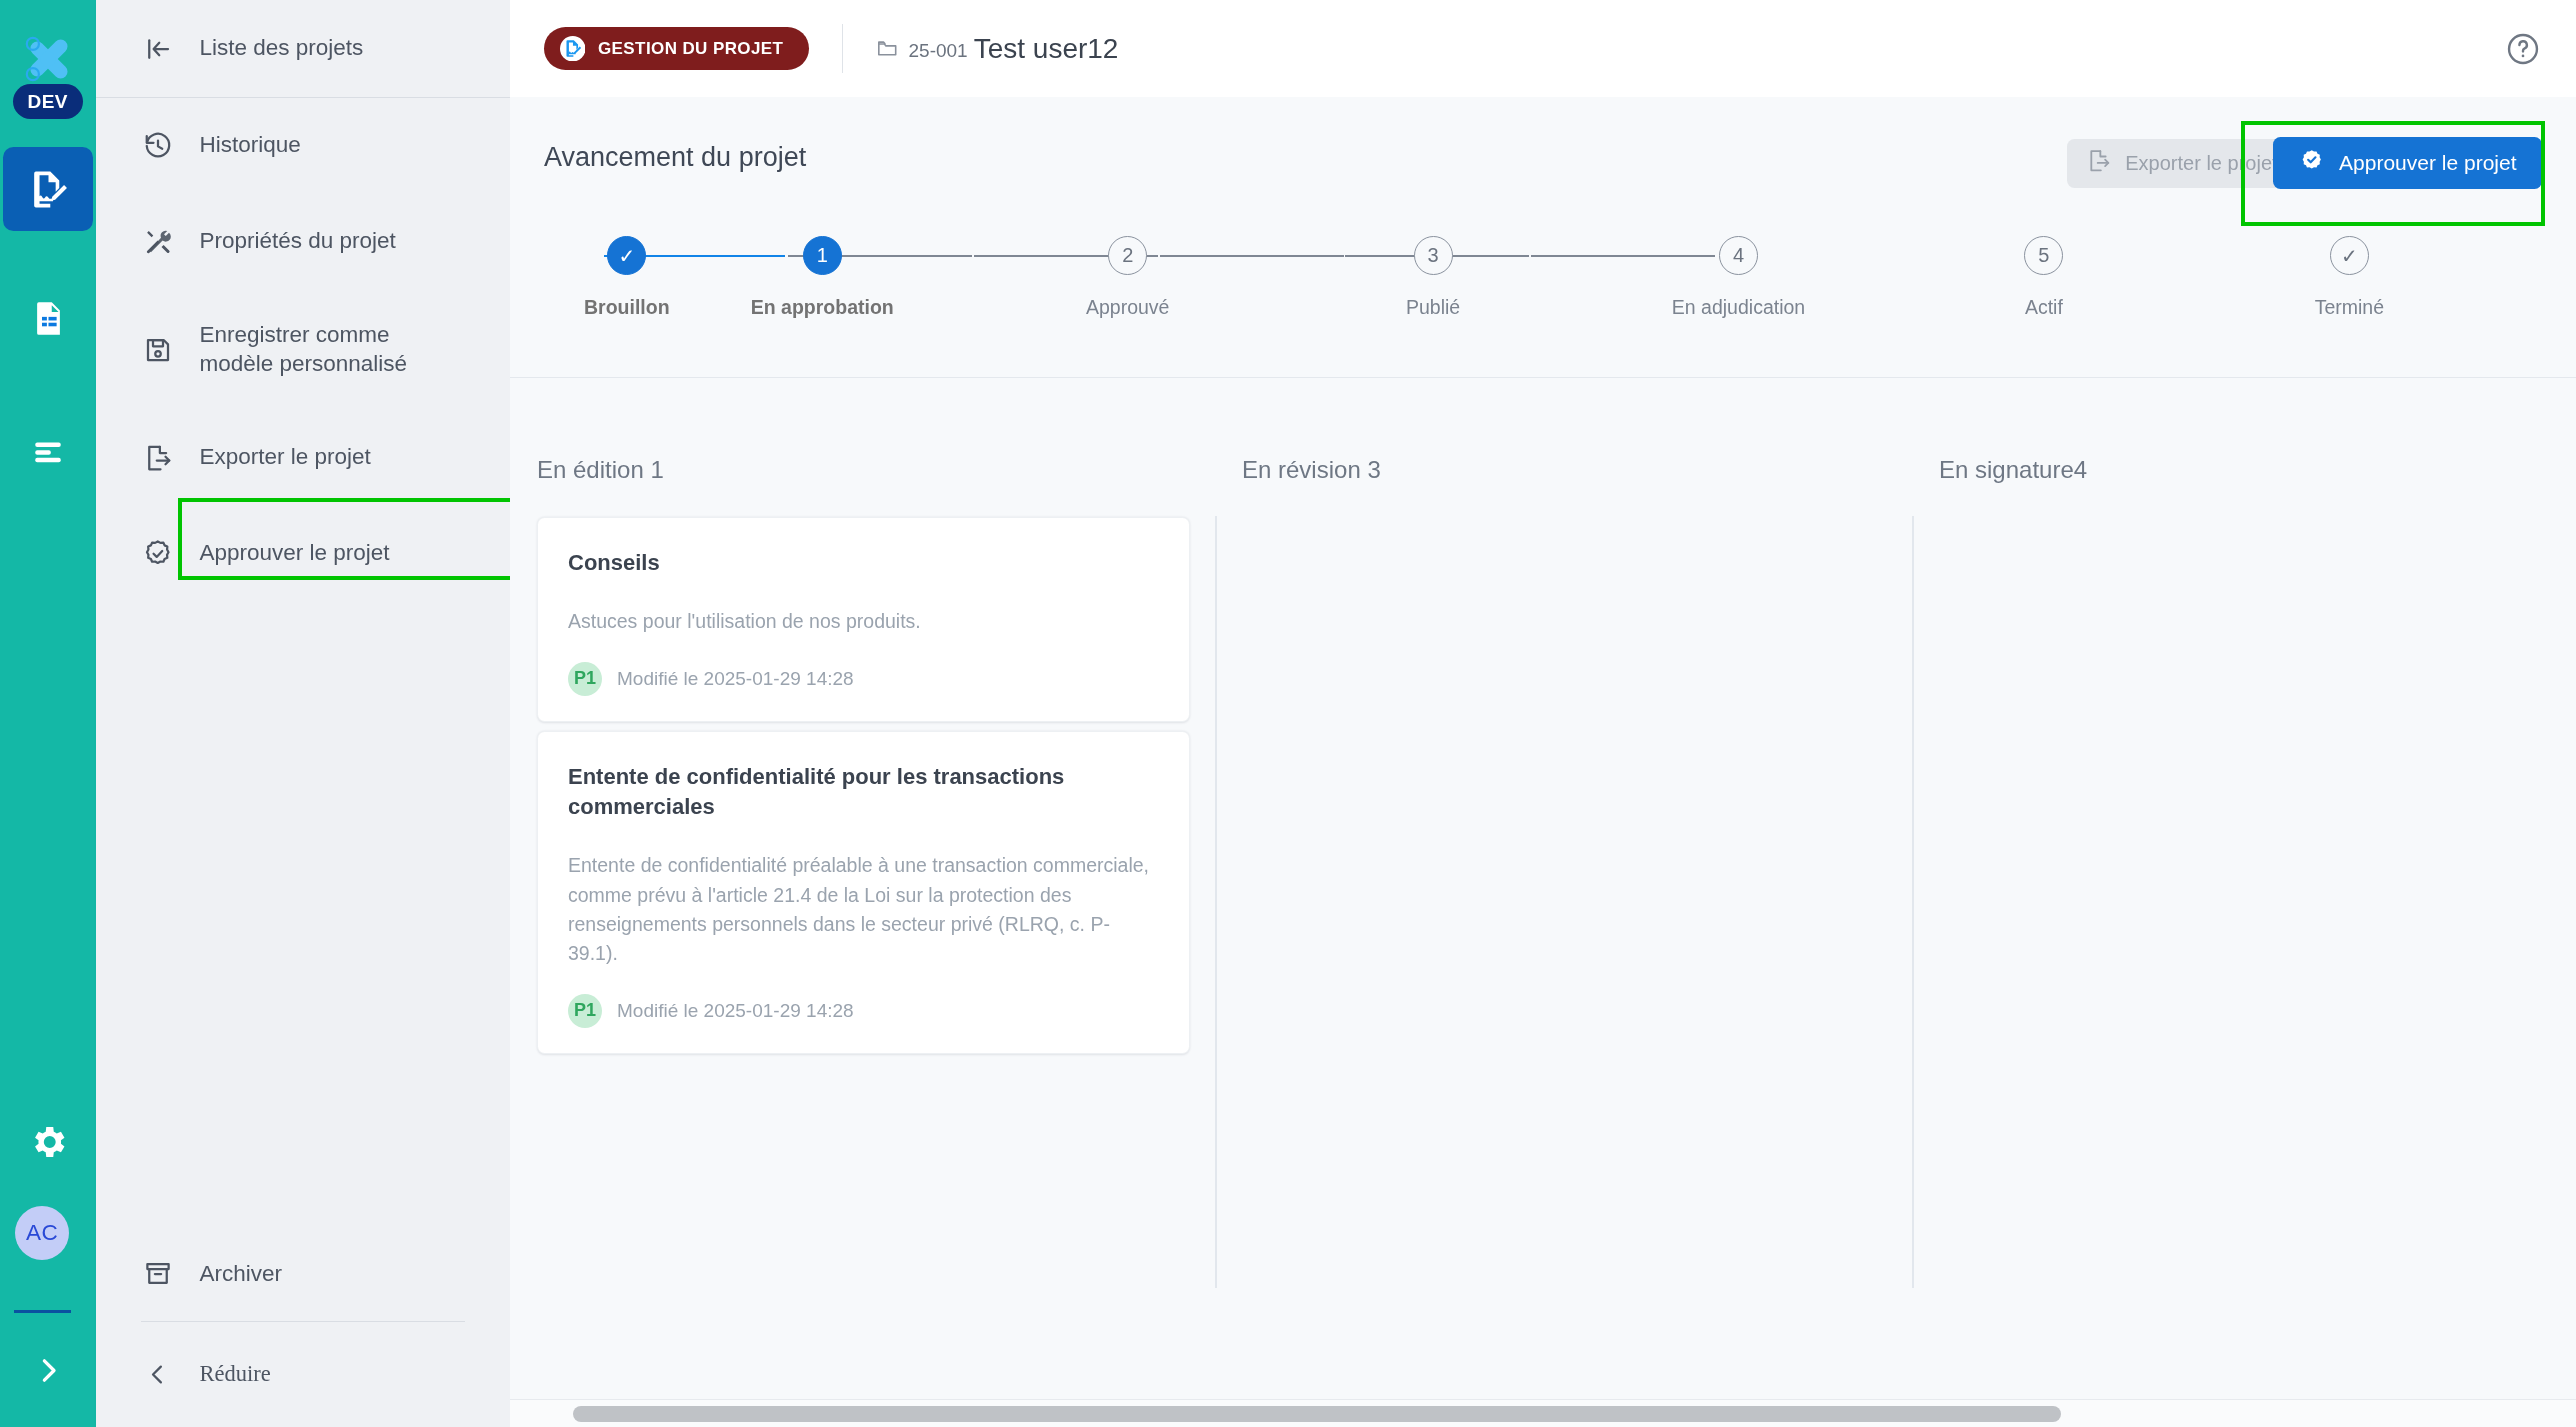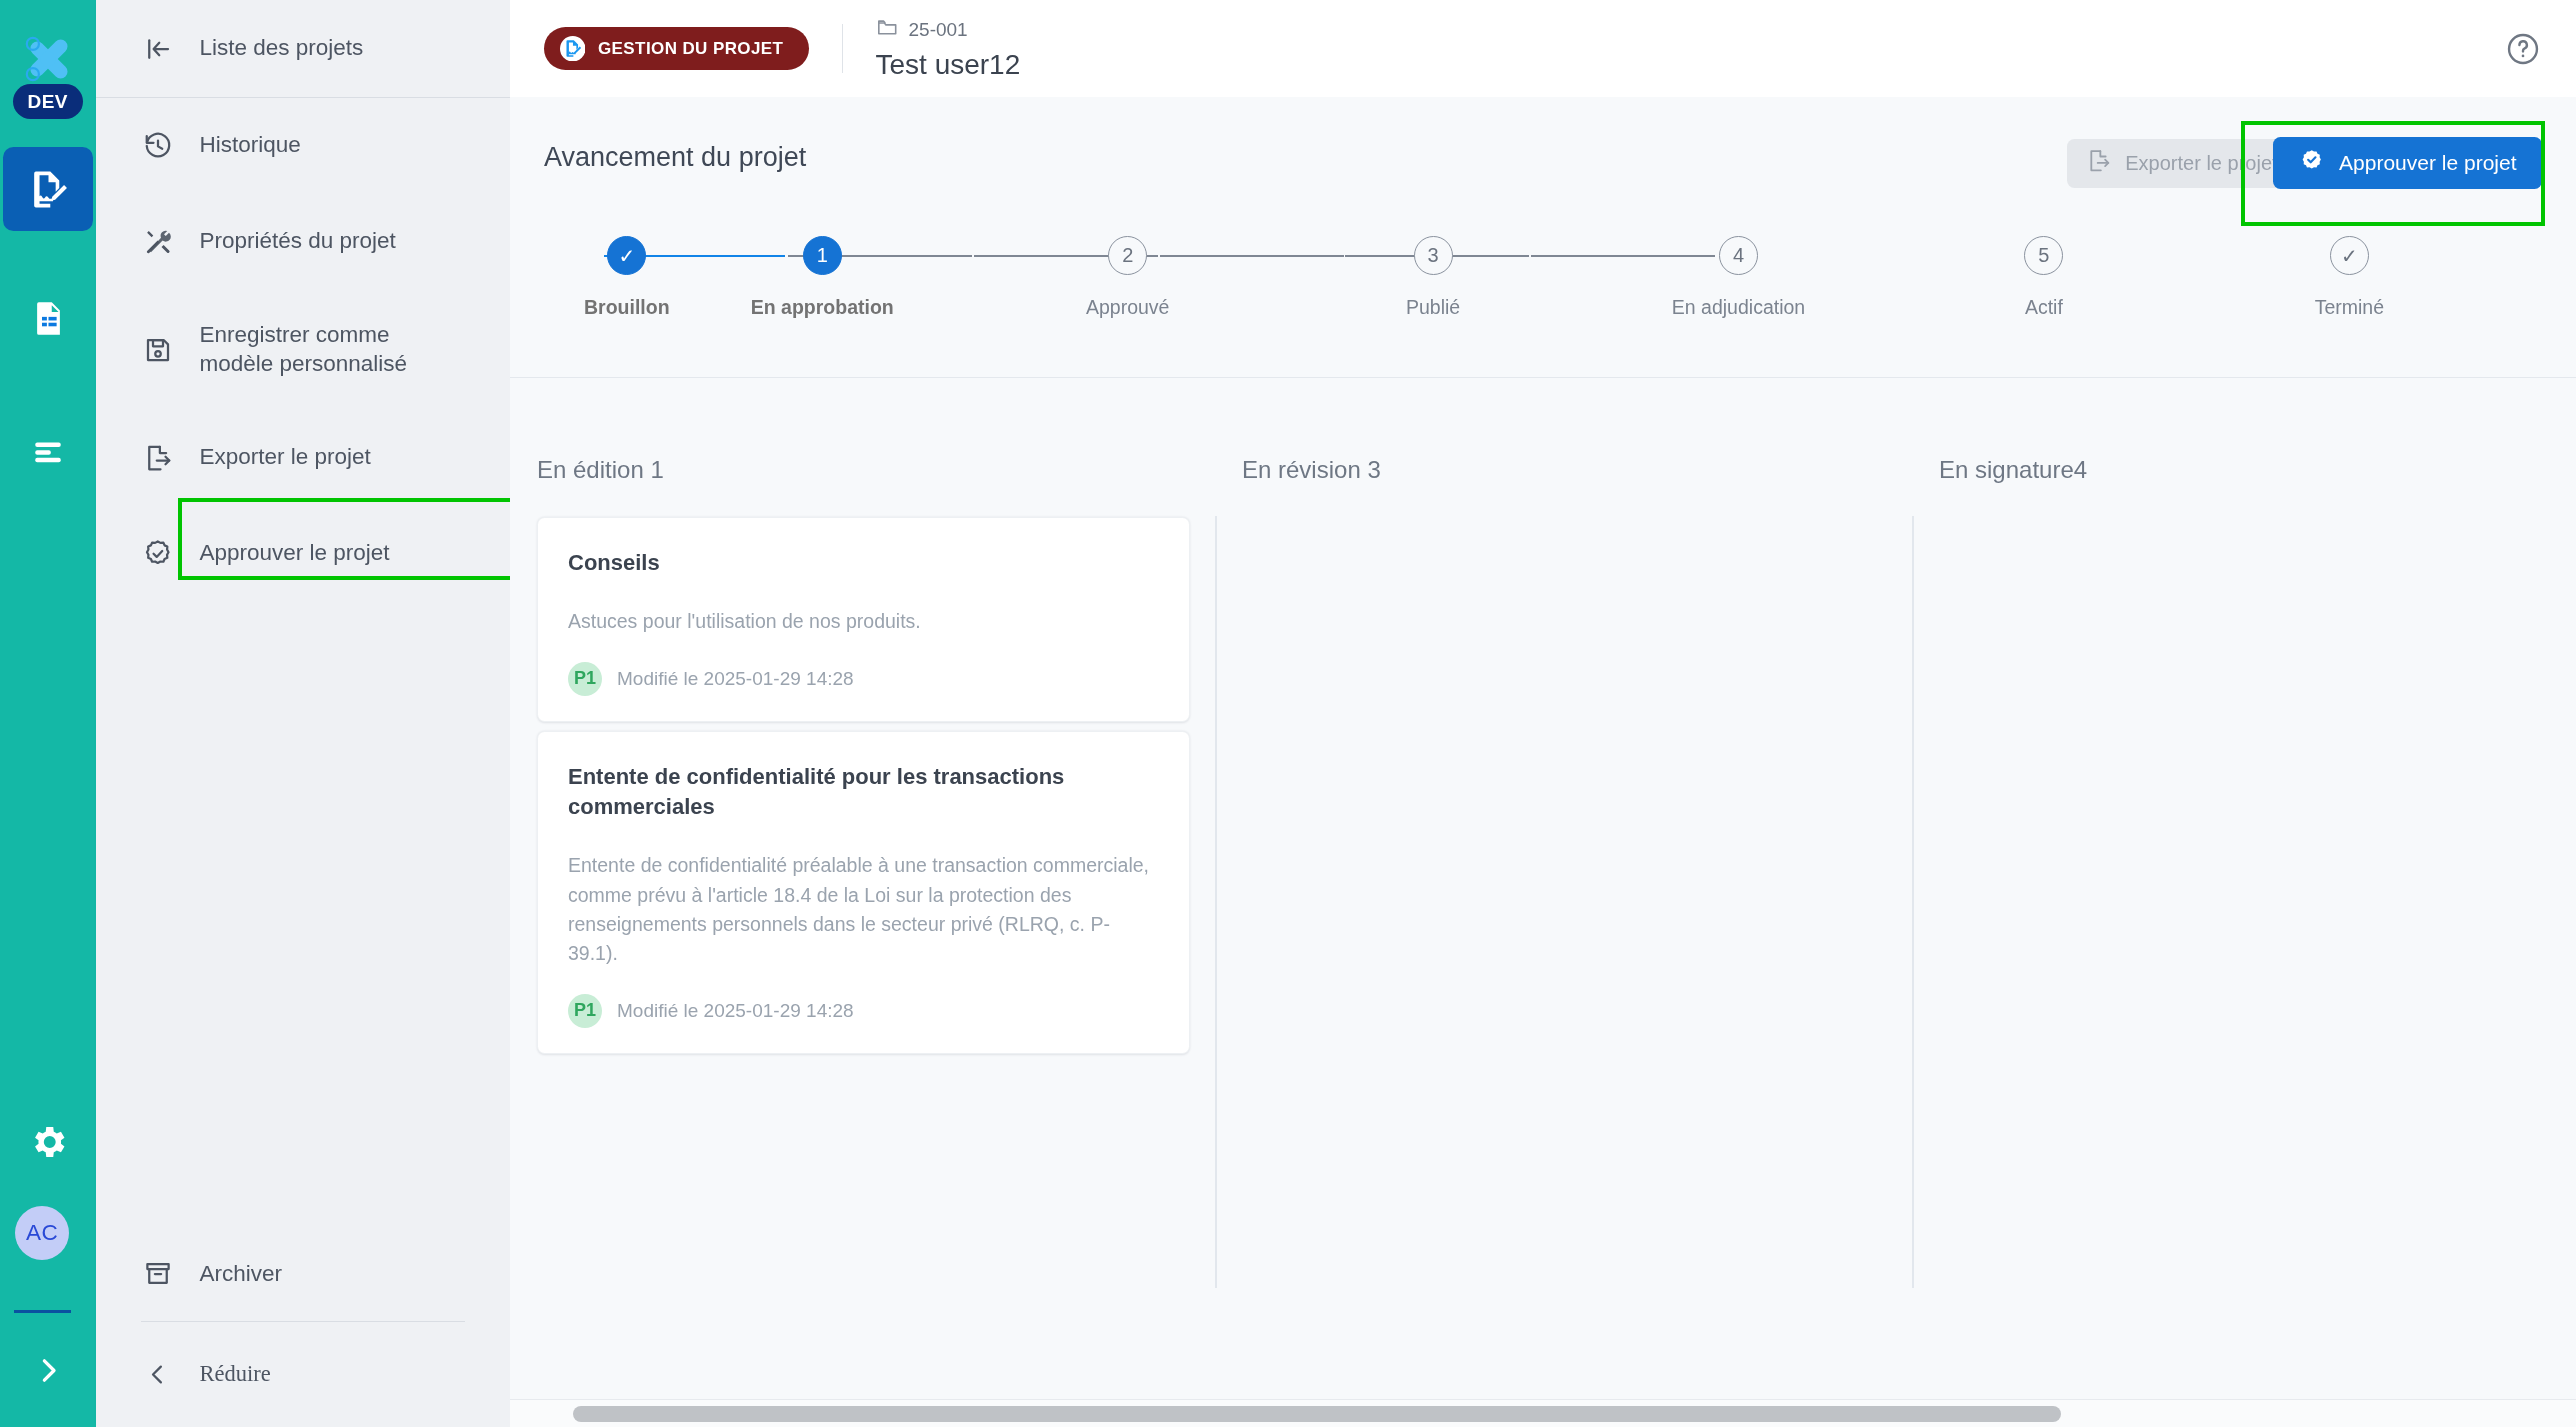--- a/index.html
+++ b/index.html
@@ -88,21 +88,21 @@
     position: relative;
   }
   .chip {
     background: #7f1d1d; color:#fff; border-radius: 28.5px;
     height: 43px; padding: 0 25.5px 0 15px;
     display:flex; align-items:center; gap:12px;
     font-size: 17px; font-weight: bold; letter-spacing: 0.4px;
   }
   .chip-icon { width:27px; height:27px; display:flex; align-items:center; justify-content:center; }
   .topbar-sep { width:0.7px; height:49px; background:#dfe3e8; margin: 0 33px; }
-  .proj-meta { display:flex; flex-direction:column; gap: 6px; }
+  .proj-meta { display:flex; flex-direction:row; gap: 6px; align-items: flex-end; }
   .proj-code { display:flex; align-items:center; gap:10.5px; color:#6b737f; font-size:19px; }
   .proj-title { color:#3b434f; font-size:28px; }
   .help-btn { position:absolute; right:33px; top:50%; transform:translateY(-50%);
     width:40px; height:40px; display:flex; align-items:center; justify-content:center; }
 
   
   .progress-section {
     background: #f7f9fb; padding: 45px 34px 36px 34px;
     position: relative; border-bottom: 0.7px solid #e4e8ed;
   }
@@ -468,21 +468,21 @@
               <div class="card-title">Conseils</div>
               <div class="card-desc">Astuces pour l'utilisation de nos produits.</div>
               <div class="card-foot">
                 <span class="pill">P1</span>
                 <span class="card-meta">Modifié le 2025-01-29 14:28</span>
               </div>
             </div>
 
             <div class="card">
               <div class="card-title">Entente de confidentialité pour les transactions commerciales</div>
-              <div class="card-desc">Entente de confidentialité préalable à une transaction commerciale, comme prévu à l'article 18.4 de la Loi sur la protection des renseignements personnels dans le secteur privé (RLRQ, c. P-39.1).</div>
+              <div class="card-desc">Entente de confidentialité préalable à une transaction commerciale, comme prévu à l'article 21.4 de la Loi sur la protection des renseignements personnels dans le secteur privé (RLRQ, c. P-39.1).</div>
               <div class="card-foot">
                 <span class="pill">P1</span>
                 <span class="card-meta">Modifié le 2025-01-29 14:28</span>
               </div>
             </div>
 
           </div>
         </div>
 
         <div class="col" style="width:697px;">

